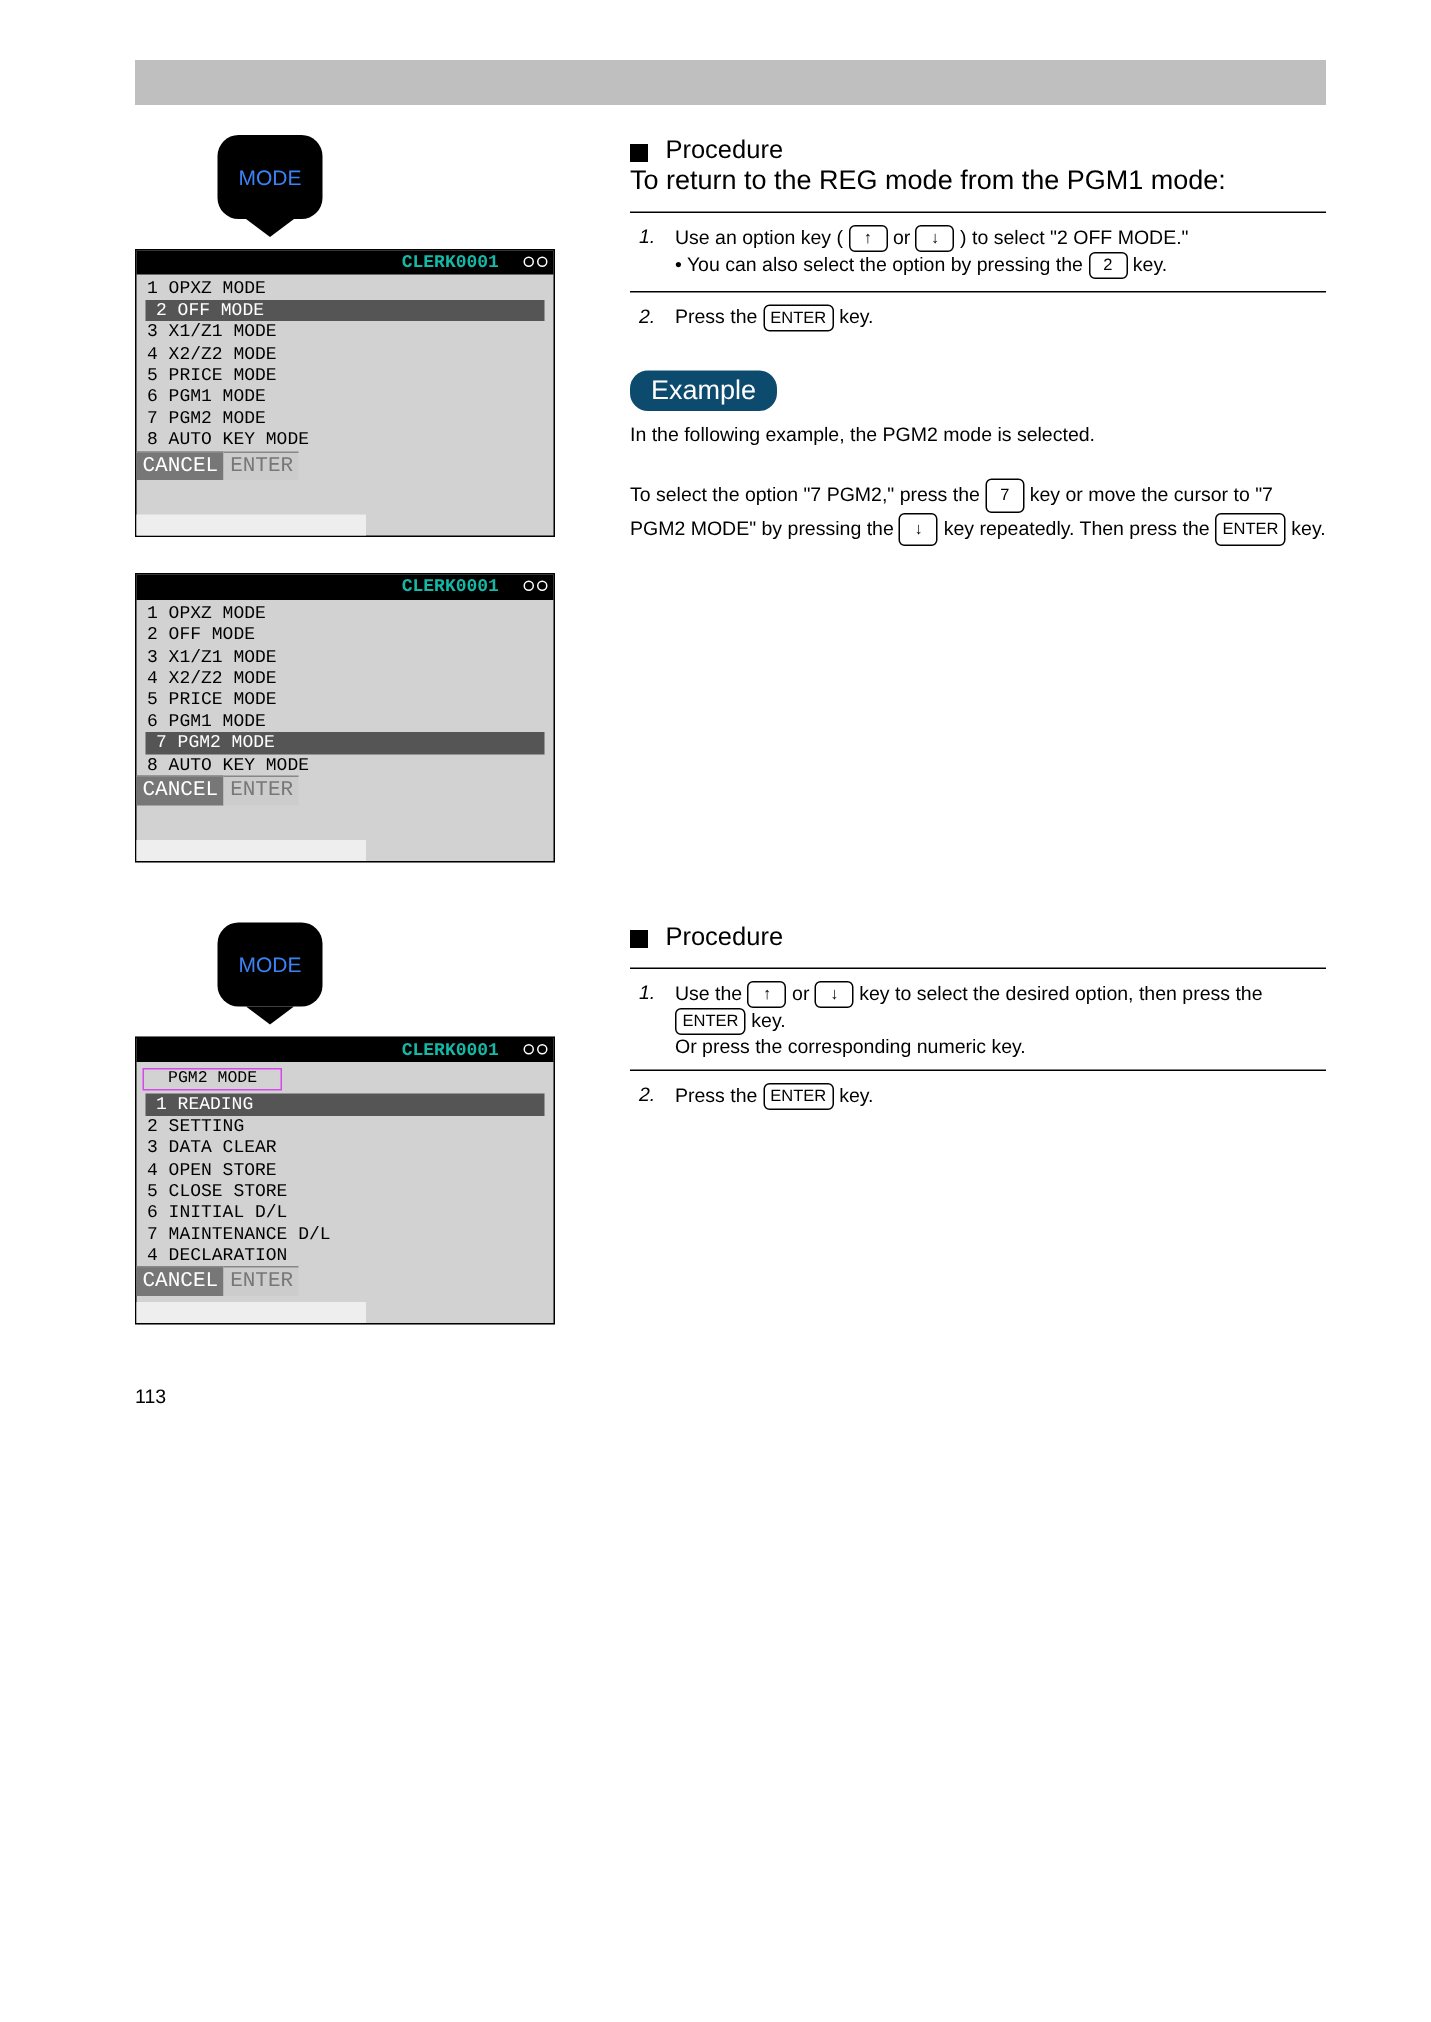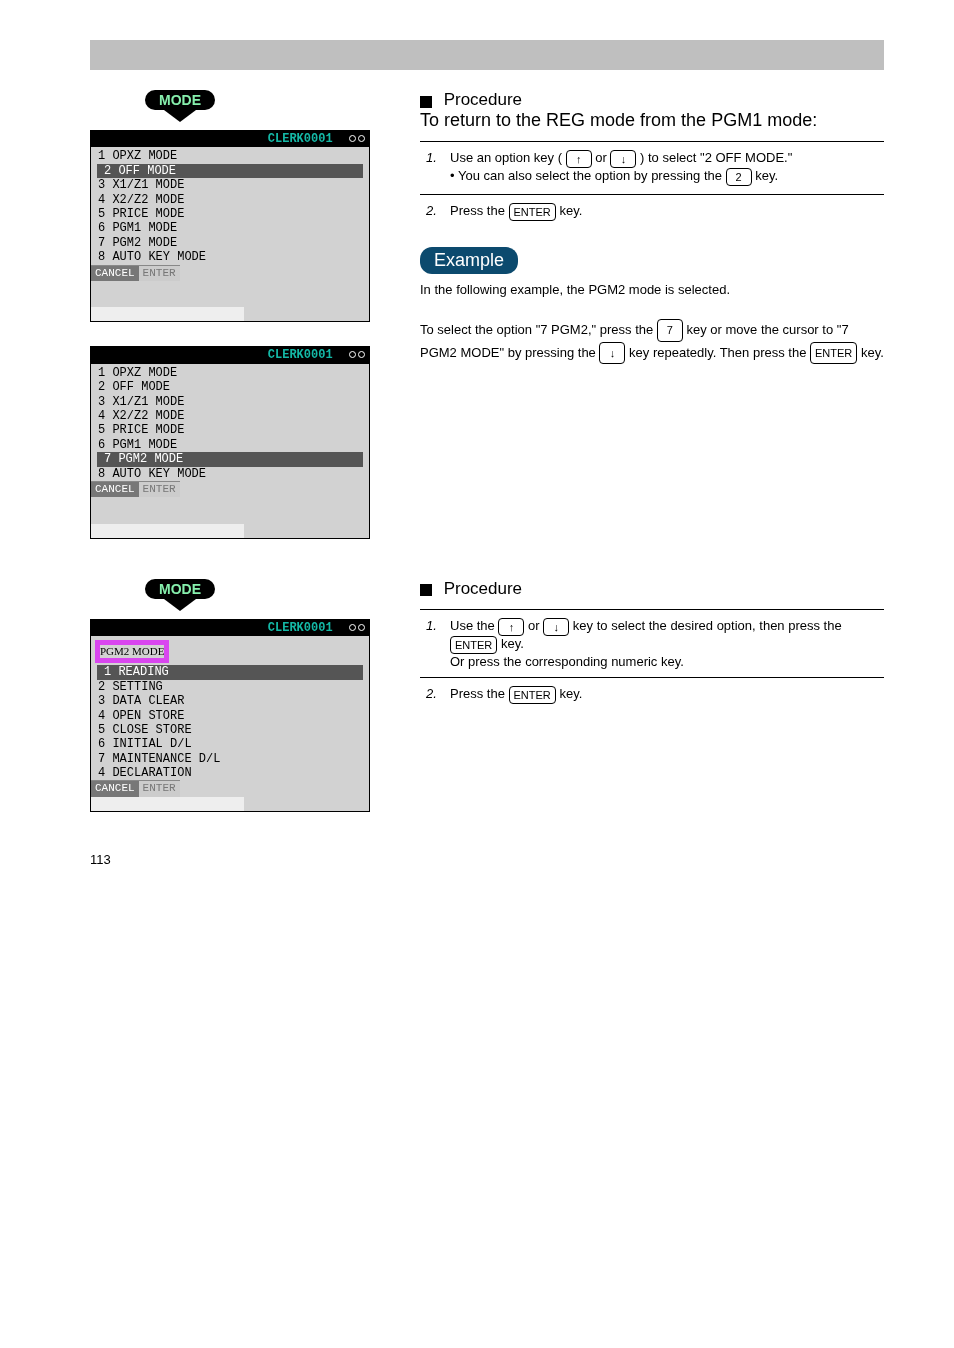--- a/index.html
+++ b/index.html
@@ -27,27 +27,26 @@
   }
   .lcd-col {
     width: 300px;
     flex-shrink: 0;
   }
   .text-col {
     flex: 1;
   }
   .black-pill {
     background: #000;
-    color: #86efac;
+    color: #3b82f6;
     border-radius: 14px;
-    padding: 2px 14px;
+    padding: 20px 14px;
     font-size: 14px;
     display: inline-block;
     font-family: Arial, sans-serif;
-    font-weight: bold;
   }
   .arrow-down {
     width: 0; height: 0;
     border-left: 16px solid transparent;
     border-right: 16px solid transparent;
     border-top: 12px solid #000;
     margin: 0 auto;
   }
   .lead-arrow-wrap { text-align:center; width:180px; }
   .lcd {
@@ -66,39 +65,38 @@
     font-weight: bold;
     padding: 1px 4px;
     display: flex;
     justify-content: space-between;
   }
   .lcd-body {
     padding: 2px 0 0 0;
     min-height: 160px;
   }
   .lcd-group-label {
-    border: 5px solid #d946ef;
-    padding: 0 0;
+    border: 1px solid #d946ef;
+    padding: 0 16px;
     margin: 2px 4px;
     display: inline-block;
     font-size: 11px;
-    font-family: Liberation Serif, serif;
   }
   .lcd-item {
     padding: 0 7px;
     white-space: pre;
   }
   .lcd-item.sel {
     background: #555;
     color: #fff;
     margin: 0 6px;
   }
   .lcd-footer {
     display: flex;
-    font-size: 11px;
+    font-size: 14px;
   }
   .lcd-footer .tab {
     padding: 1px 4px;
     border-top: 1px solid #888;
   }
   .lcd-footer .cancel { background:#777; color:#fff; }
   .lcd-footer .enter  { background:#ccc; color:#777; }
   .lcd-bottom-strip {
     height: 14px;
     background: #eee;

